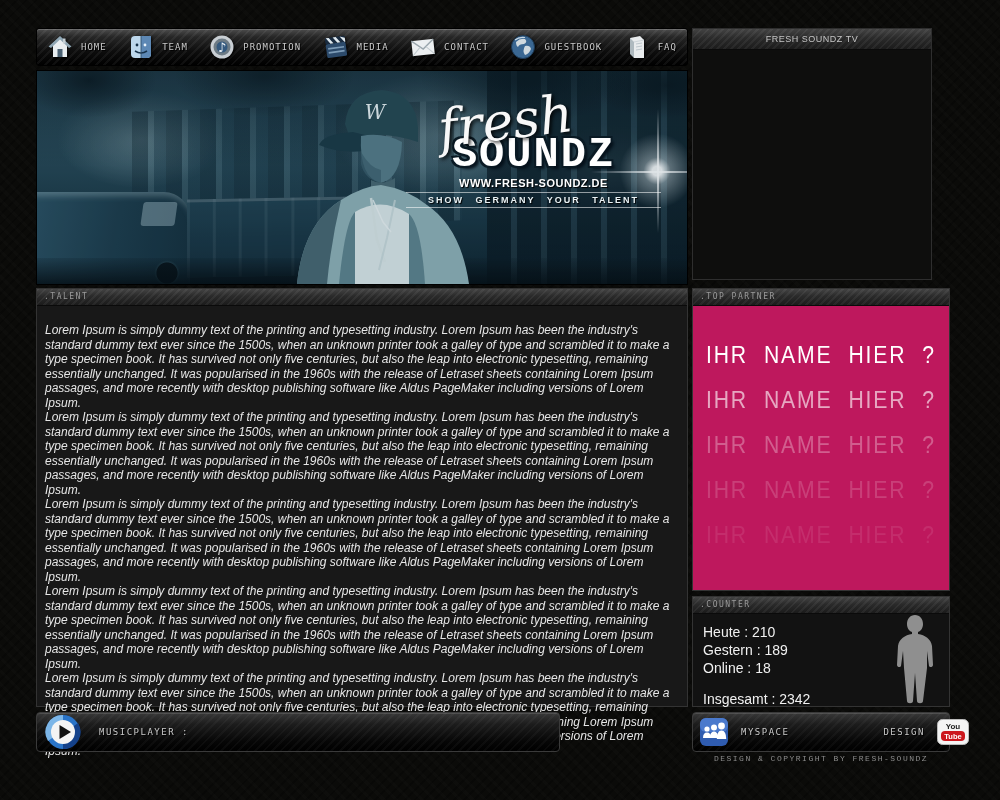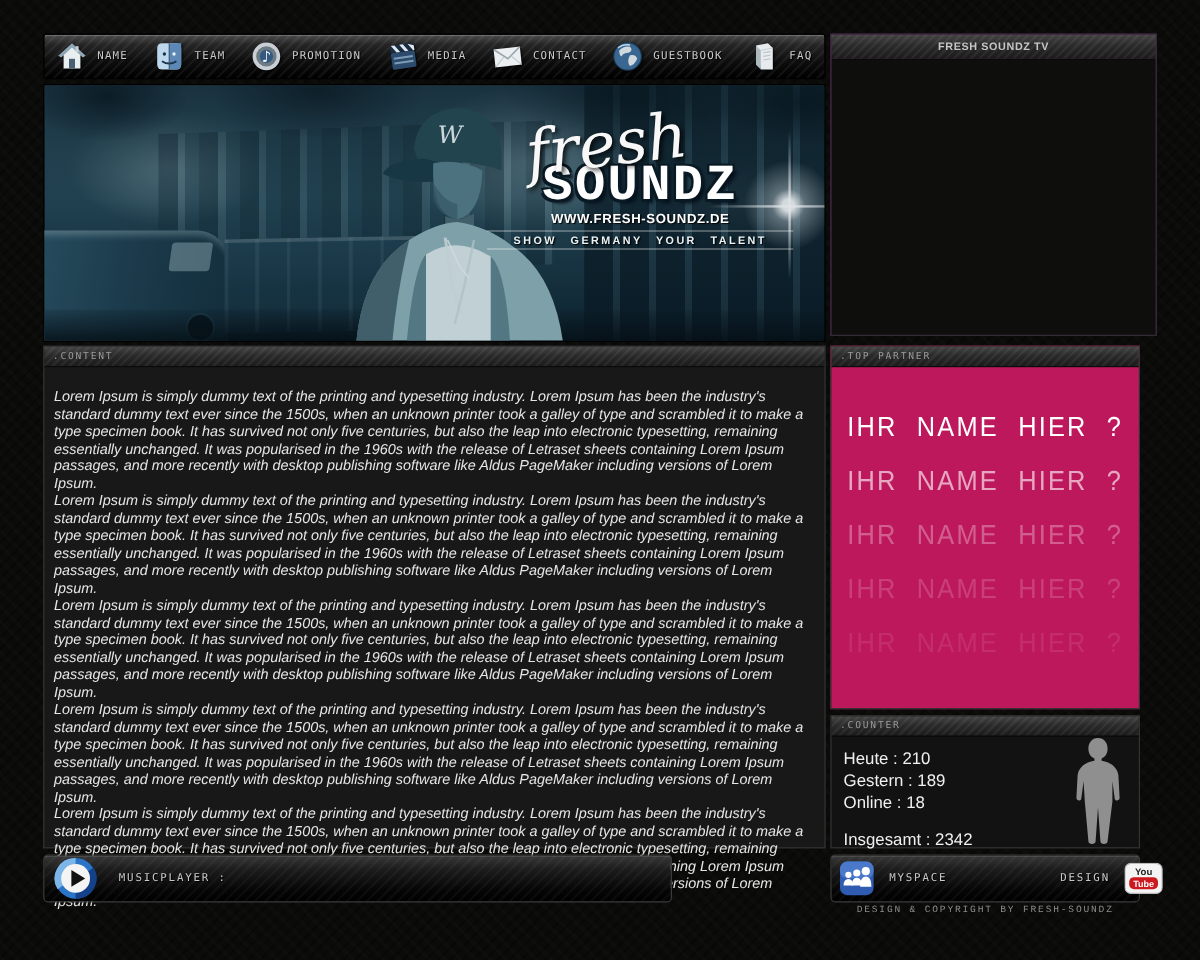--- a/index.html
+++ b/index.html
@@ -121,21 +121,21 @@
   .logo-tagline {
     font-weight:bold; font-size:9px; color:#eaf2f4; letter-spacing:2px; word-spacing:7px;
     border-top:1px solid rgba(255,255,255,0.55); border-bottom:1px solid rgba(255,255,255,0.55);
     padding:2px 0; margin-top:3px; text-shadow:1px 1px 1px #000;
   }
   
   .content-panel { left:36px; top:288px; width:652px; height:419px; background:#181818; }
   .content-body { padding:17px 6px 0 8px;font-style:italic; }
   .lorem { color:#e6e6e6; font-size:12px; line-height:14.5px; }
   
-  .tv-panel { left:692px; top:28px; width:272px; height:252px; background:#701a75; border:1px solid #2e2e2e;font-weight:bold; }
+  .tv-panel { left:692px; top:28px; width:240px; height:252px; background:#8b5cf6; border:1px solid #2e2e2e; }
   .tv-panel .panel-head { text-align:center; color:#c6c6c6; font-size:9px; font-family:"Liberation Sans", sans-serif; letter-spacing:0.5px; height:21px; line-height:20px; }
   .tv-screen { height:229px; background:#0e0e0d; }
   .partner-panel { left:692px; top:288px; width:258px; height:303px; background:#be185d; }
   .partner-list { padding-top:27px; }
   .partner-row {
     height:45px; line-height:45px; text-align:center; color:#fff; cursor:pointer;
     font-family:"Liberation Sans", sans-serif; font-size:23px; letter-spacing:2px; word-spacing:9px;
     transform:scaleX(0.92); white-space:nowrap;
   }
   .counter-panel { left:692px; top:596px; width:258px; height:111px; background:#121212; }
@@ -172,21 +172,21 @@
 <body>
 
 <div class="navbar">
     <div class="nav-item">
       <span class="nav-icon"><svg viewBox="0 0 26 26">
           <path d="M3,12 L13,3 L23,12 L20,12 L20,23 L6,23 L6,12 Z" fill="#e9eef1"></path>
           <path d="M1.5,12.5 L13,2 L24.5,12.5 L22,14 L13,5.5 L4,14 Z" fill="#8fa6b4"></path>
           <rect x="10.5" y="15" width="5" height="8" fill="#4a6173"></rect>
           <rect x="16" y="4.5" width="2.5" height="5" fill="#c6d0d6"></rect>
         </svg></span>
-      <span class="nav-label">NAME</span>
+      <span class="nav-label">HOME</span>
     </div>
     <div class="nav-item">
       <span class="nav-icon"><svg viewBox="0 0 26 26">
           <rect x="3" y="2" width="20" height="22" rx="4" fill="#bdd7ec"></rect>
           <path d="M13,2 L23,2 Q23,2 23,6 L23,20 Q23,24 19,24 L13,24 Z" fill="#5d88b5"></path>
           <circle cx="9" cy="11" r="1.4" fill="#17324a"></circle>
           <circle cx="17" cy="11" r="1.4" fill="#e8f2fa"></circle>
           <path d="M7,17 Q13,21 19,17" stroke="#17324a" stroke-width="1.6" fill="none"></path>
           <line x1="13" y1="2" x2="13" y2="24" stroke="#2c4a66" stroke-width="0.8"></line>
         </svg></span>
@@ -276,21 +276,21 @@
   <div class="tint"></div>
   <div class="logo">
     <div class="logo-script">fresh</div>
     <div class="logo-main">SOUNDZ</div>
     <div class="logo-url">WWW.FRESH-SOUNDZ.DE</div>
     <div class="logo-tagline">SHOW GERMANY YOUR TALENT</div>
   </div>
 </div>
 
 <div class="panel content-panel">
-  <div class="panel-head">.CONTENT</div>
+  <div class="panel-head">.TALENT</div>
   <div class="content-body">
       <p class="lorem">Lorem Ipsum is simply dummy text of the printing and typesetting industry. Lorem Ipsum has been the industry's standard dummy text ever since the 1500s, when an unknown printer took a galley of type and scrambled it to make a type specimen book. It has survived not only five centuries, but also the leap into electronic typesetting, remaining essentially unchanged. It was popularised in the 1960s with the release of Letraset sheets containing Lorem Ipsum passages, and more recently with desktop publishing software like Aldus PageMaker including versions of Lorem Ipsum.</p>
       <p class="lorem">Lorem Ipsum is simply dummy text of the printing and typesetting industry. Lorem Ipsum has been the industry's standard dummy text ever since the 1500s, when an unknown printer took a galley of type and scrambled it to make a type specimen book. It has survived not only five centuries, but also the leap into electronic typesetting, remaining essentially unchanged. It was popularised in the 1960s with the release of Letraset sheets containing Lorem Ipsum passages, and more recently with desktop publishing software like Aldus PageMaker including versions of Lorem Ipsum.</p>
       <p class="lorem">Lorem Ipsum is simply dummy text of the printing and typesetting industry. Lorem Ipsum has been the industry's standard dummy text ever since the 1500s, when an unknown printer took a galley of type and scrambled it to make a type specimen book. It has survived not only five centuries, but also the leap into electronic typesetting, remaining essentially unchanged. It was popularised in the 1960s with the release of Letraset sheets containing Lorem Ipsum passages, and more recently with desktop publishing software like Aldus PageMaker including versions of Lorem Ipsum.</p>
       <p class="lorem">Lorem Ipsum is simply dummy text of the printing and typesetting industry. Lorem Ipsum has been the industry's standard dummy text ever since the 1500s, when an unknown printer took a galley of type and scrambled it to make a type specimen book. It has survived not only five centuries, but also the leap into electronic typesetting, remaining essentially unchanged. It was popularised in the 1960s with the release of Letraset sheets containing Lorem Ipsum passages, and more recently with desktop publishing software like Aldus PageMaker including versions of Lorem Ipsum.</p>
       <p class="lorem">Lorem Ipsum is simply dummy text of the printing and typesetting industry. Lorem Ipsum has been the industry's standard dummy text ever since the 1500s, when an unknown printer took a galley of type and scrambled it to make a type specimen book. It has survived not only five centuries, but also the leap into electronic typesetting, remaining essentially unchanged. It was popularised in the 1960s with the release of Letraset sheets containing Lorem Ipsum passages, and more recently with desktop publishing software like Aldus PageMaker including versions of Lorem Ipsum.</p>
     </div>
 </div>
 
 <div class="panel tv-panel">

